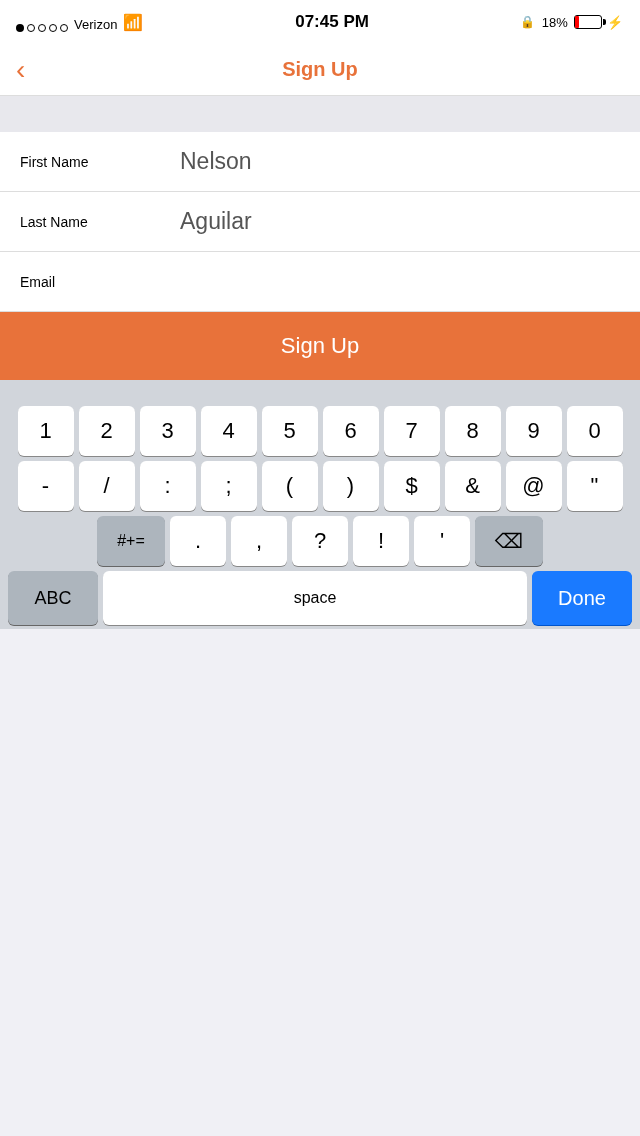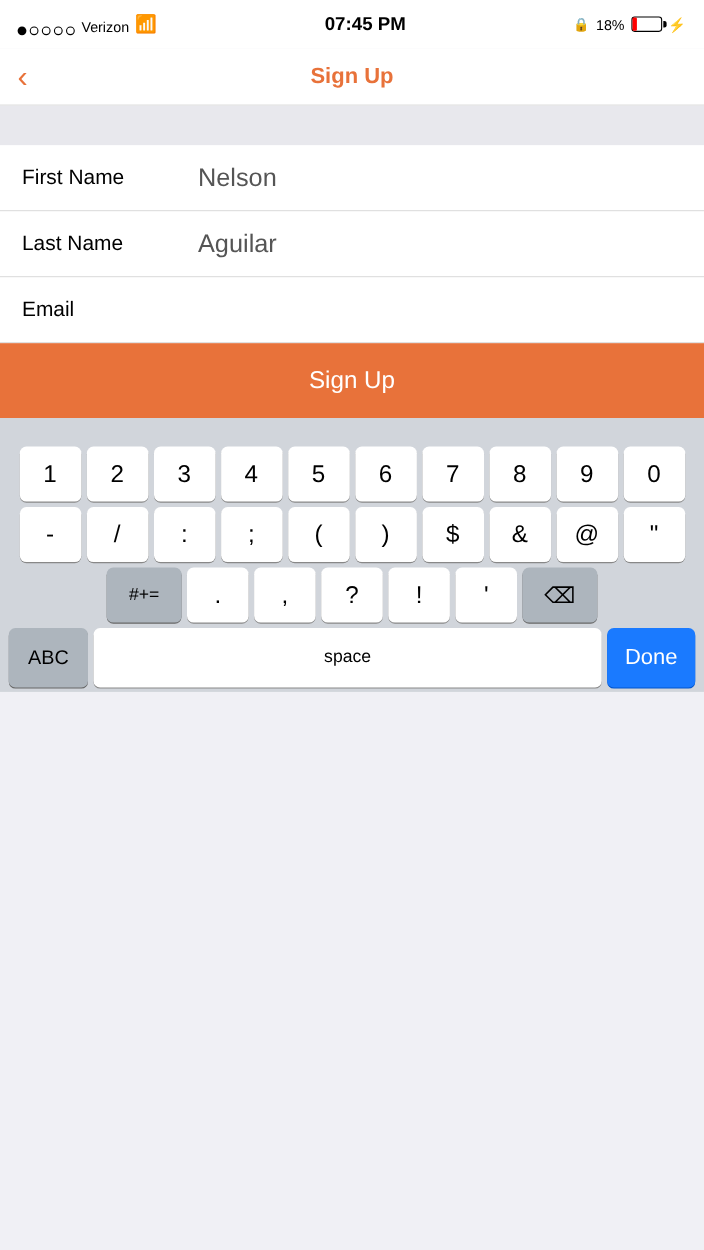--- a/index.html
+++ b/index.html
@@ -120,21 +120,21 @@
       background: white;
     }
     .form-row {
       display: flex;
       align-items: center;
       height: 60px;
       padding: 0 20px;
       border-bottom: 1px solid #ddd;
     }
     .form-label {
-      font-size: 19px;
+      font-size: 14px;
       color: #000;
       font-weight: 400;
       width: 160px;
       flex-shrink: 0;
     }
     .form-value {
       font-size: 23px;
       color: #555;
       flex: 1;
     }
@@ -230,21 +230,21 @@
     }
 
     
     .keyboard-bottom {
       display: flex;
       justify-content: space-between;
       gap: 5px;
       padding: 0 4px;
     }
     .key-abc {
-      width: 72px;
+      width: 90px;
       height: 54px;
       background: #adb5bd;
       border-radius: 6px;
       font-size: 18px;
       font-weight: 400;
       display: flex;
       align-items: center;
       justify-content: center;
       box-shadow: 0 1px 0 #666;
       cursor: pointer;
@@ -255,21 +255,21 @@
       background: white;
       border-radius: 6px;
       font-size: 16px;
       display: flex;
       align-items: center;
       justify-content: center;
       box-shadow: 0 1px 0 #888;
       cursor: pointer;
     }
     .key-done {
-      width: 80px;
+      width: 100px;
       height: 54px;
       background: #1a7aff;
       border-radius: 6px;
       font-size: 20px;
       font-weight: 400;
       color: white;
       display: flex;
       align-items: center;
       justify-content: center;
       box-shadow: 0 1px 0 #0055cc;

